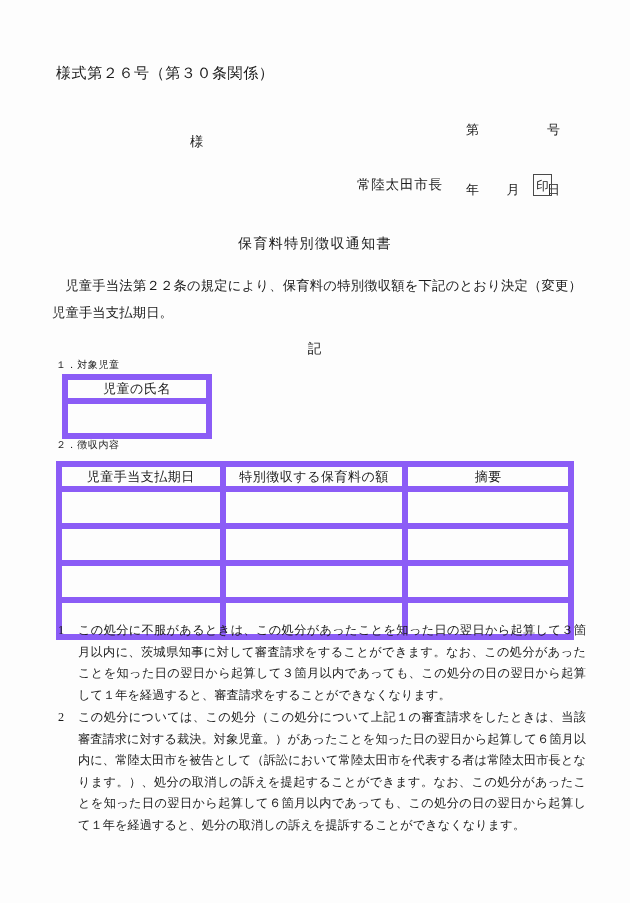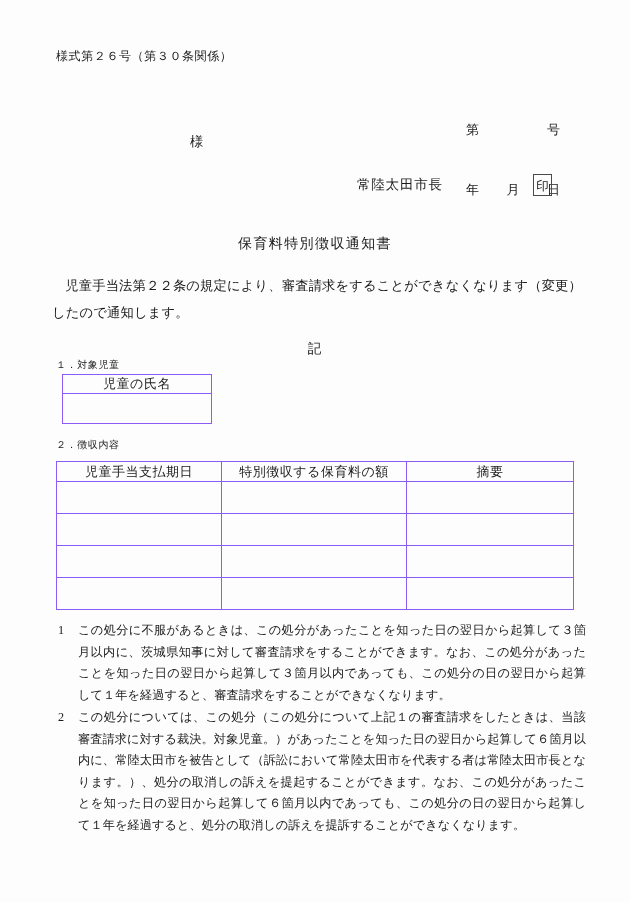--- a/index.html
+++ b/index.html
@@ -17,22 +17,22 @@
   }
   .page {
     position: absolute;
     inset: 0;
   }
 
   
   .form-no {
     position: absolute;
     left: 56px;
-    top: 48px;
-    font-size: 12px;
+    top: 64px;
+    font-size: 15px;
     letter-spacing: 0.6px;
     white-space: nowrap;
   }
   .doc-meta {
     position: absolute;
     left: 466px;
     top: 80px;
     font-size: 13px;
     line-height: 20px;
     white-space: pre;
@@ -110,21 +110,21 @@
   .sec2-label { left: 56px; top: 438px; }
 
   
   table {
     position: absolute;
     border-collapse: collapse;
     font-size: 13px;
     background: transparent;
   }
   table td, table th {
-    border: 1px solid #8b5cf6;
+    border: 6px solid #8b5cf6;
     font-weight: normal;
     text-align: center;
     letter-spacing: 0.5px;
     padding: 0;
   }
   .tbl-child {
     left: 62px;
     top: 374px;
     width: 150px;
   }
@@ -181,21 +181,21 @@
     <span class="row">年　　月　　日</span>
   </div>
 
   <div class="addressee">様</div>
 
   <div class="issuer">常陸太田市長</div>
   <div class="seal-box">印</div>
 
   <div class="doc-title">保育料特別徴収通知書</div>
 
-  <div class="body-para">児童手当法第２２条の規定により、審査請求をすることができなくなります（変更）したので通知します。</div>
+  <div class="body-para">児童手当法第２２条の規定により、保育料の特別徴収額を下記のとおり決定（変更）児童手当支払期日。</div>
 
   <div class="ki-mark">記</div>
 
   <div class="sec-label sec1-label">１．対象児童</div>
   <table class="tbl-child">
     <thead>
       <tr>
         <th>児童の氏名</th>
       </tr>
     </thead>

